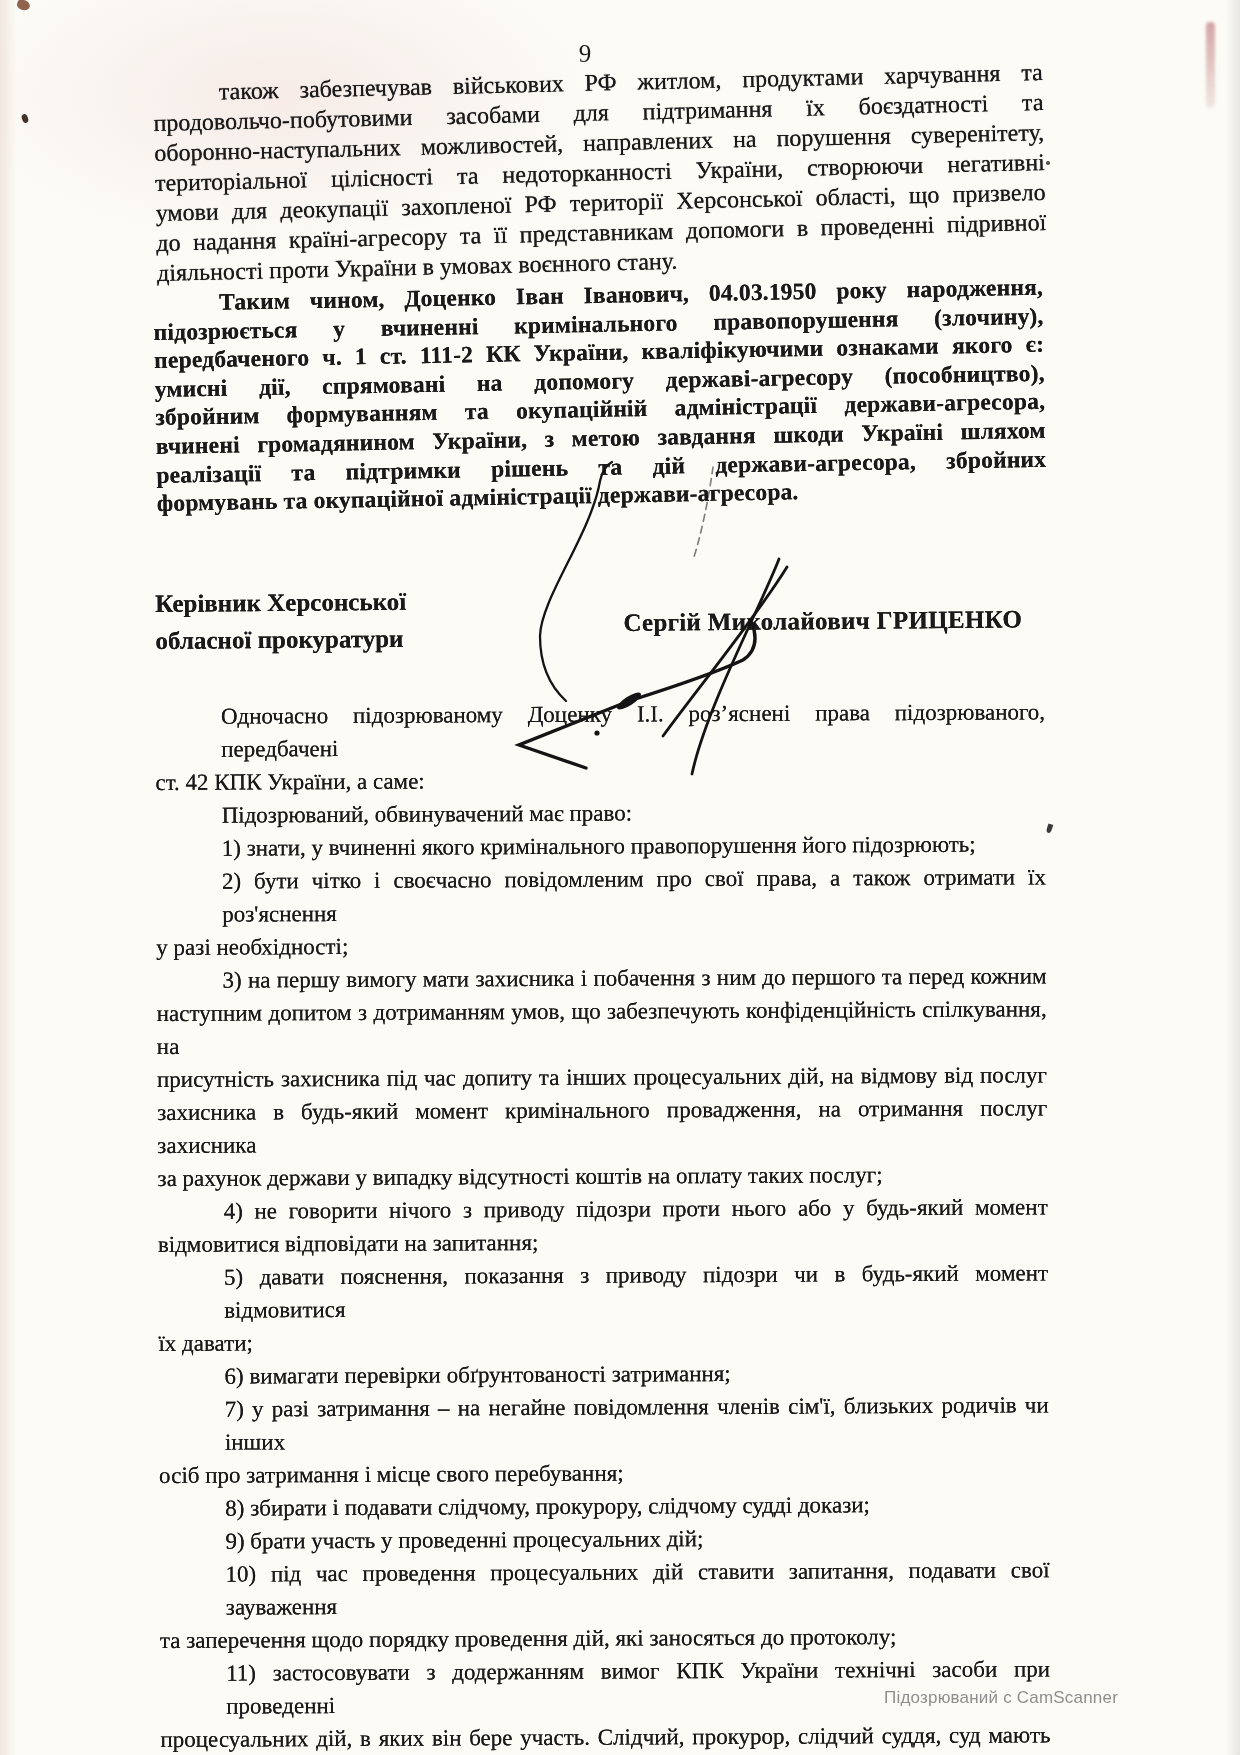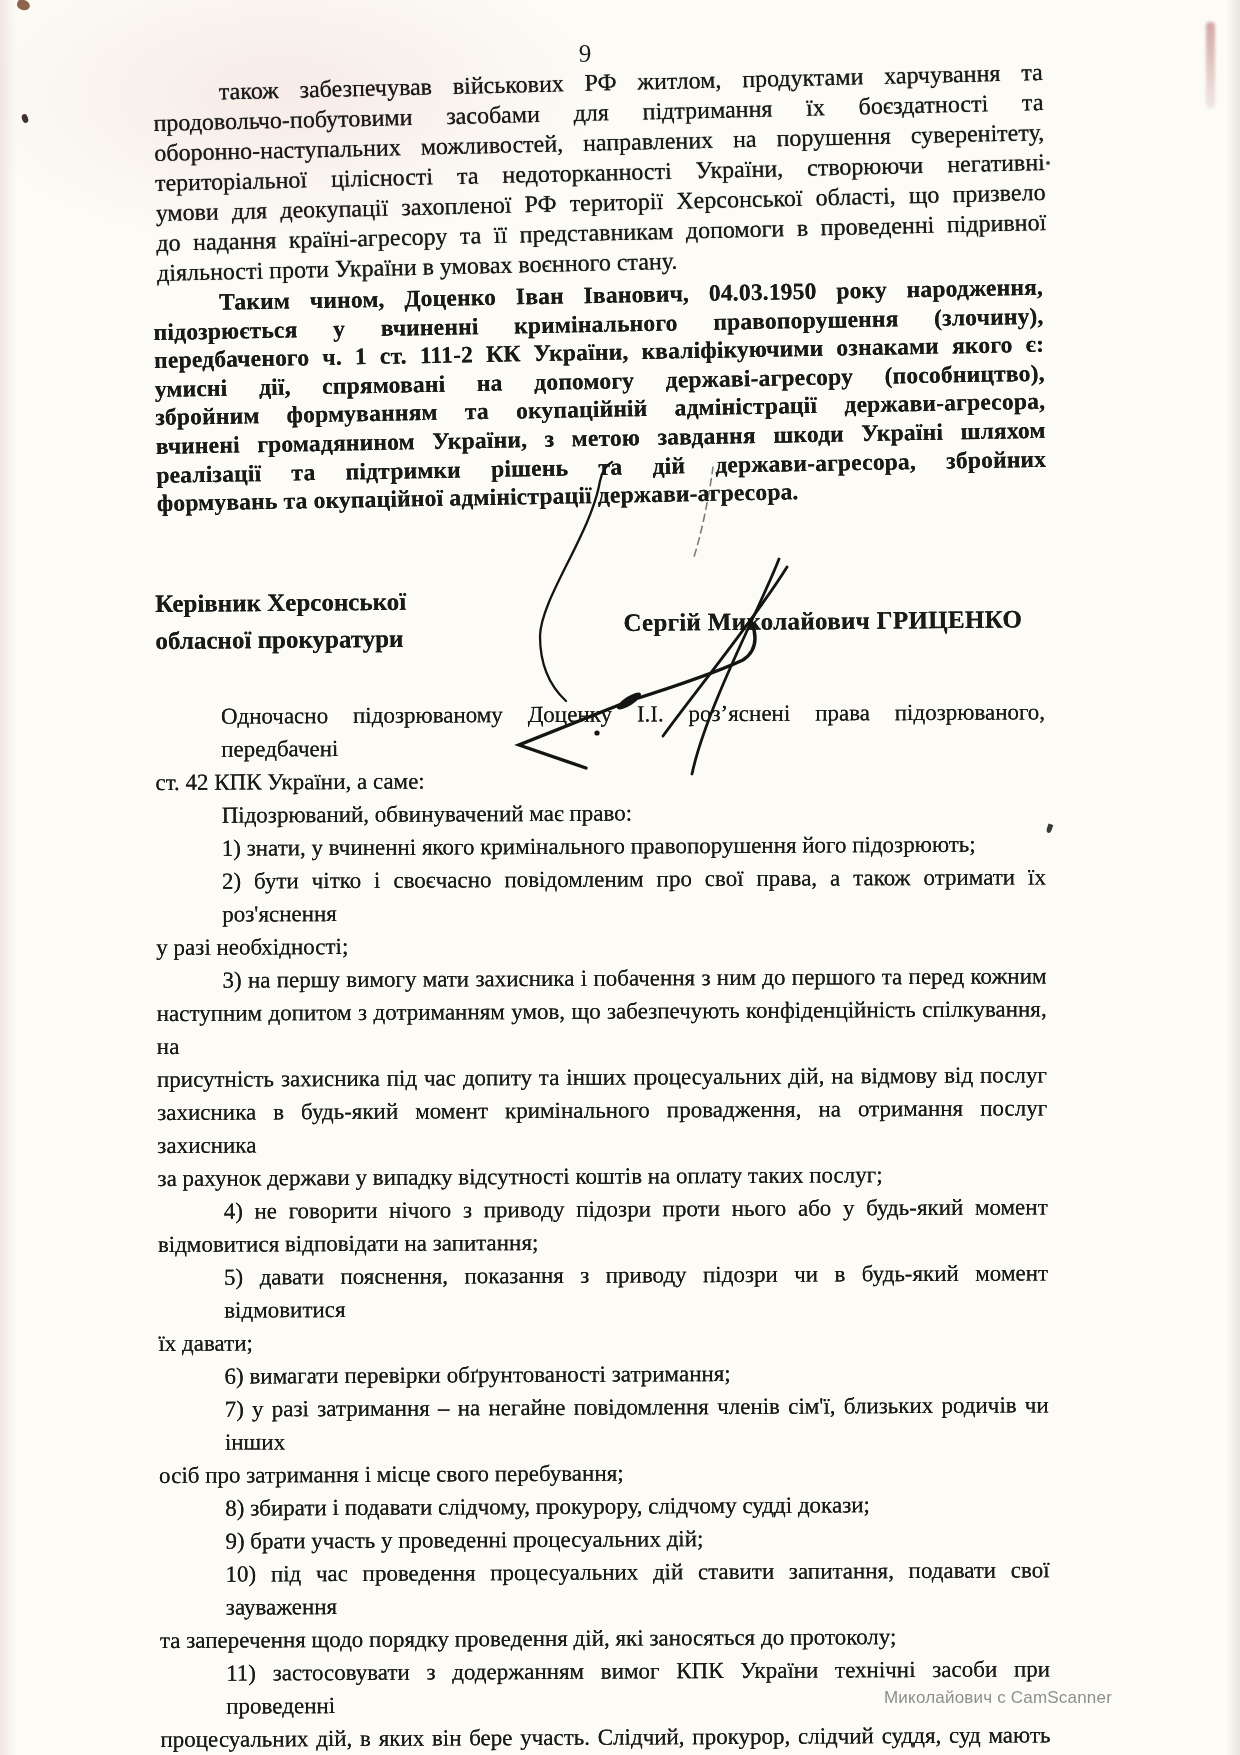--- a/index.html
+++ b/index.html
@@ -151,15 +151,15 @@
     <div class="ln l">осіб про затримання і місце свого перебування;</div>
     <div class="ln l ind">8) збирати і подавати слідчому, прокурору, слідчому судді докази;</div>
     <div class="ln l ind">9) брати участь у проведенні процесуальних дій;</div>
     <div class="ln j ind">10) під час проведення процесуальних дій ставити запитання, подавати свої зауваження</div>
     <div class="ln l">та заперечення щодо порядку проведення дій, які заносяться до протоколу;</div>
     <div class="ln j ind">11) застосовувати з додержанням вимог КПК України технічні засоби при проведенні</div>
     <div class="ln j">процесуальних дій, в яких він бере участь. Слідчий, прокурор, слідчий суддя, суд мають право</div>
 
   </div>
 
-  <div id="watermark">Миколайович с CamScanner</div>
+  <div id="watermark">Підозрюваний с CamScanner</div>
 
 </div>
 
 </body></html>

